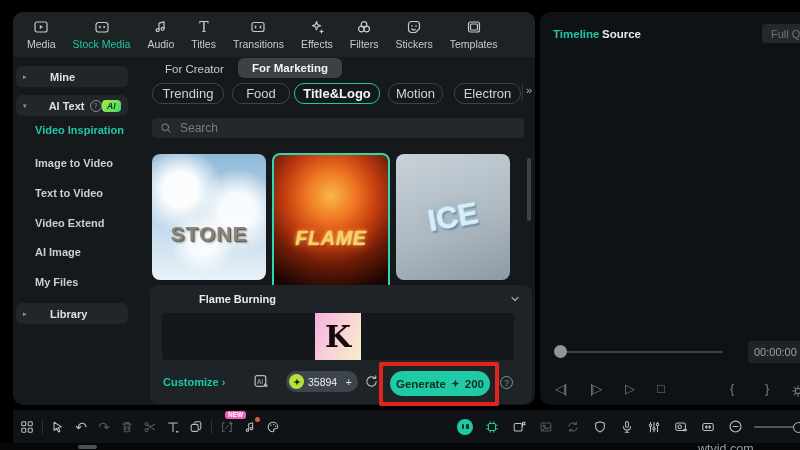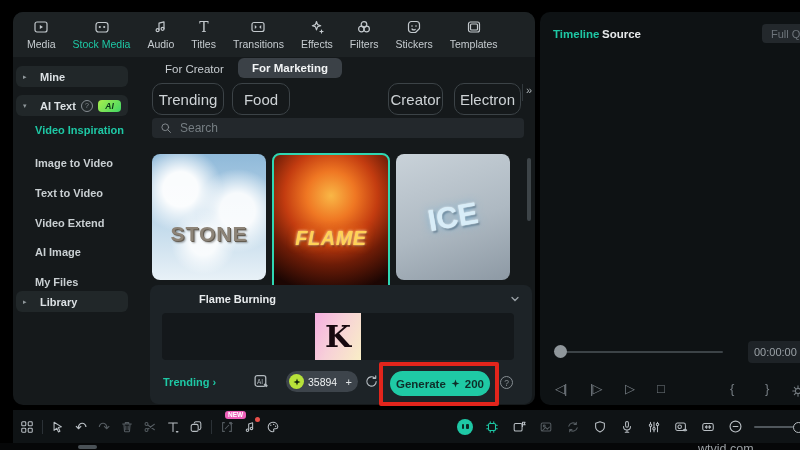--- a/index.html
+++ b/index.html
@@ -17,31 +17,31 @@
   
   .win-left{left:13px;top:12px;width:522px;height:393px;background:#15191b;border-radius:10px;overflow:hidden;}
   .tabbar{position:absolute;left:0;top:0;width:100%;height:45px;background:#1d2224;display:flex;align-items:center;padding-left:14px;gap:17px;box-sizing:border-box;}
   .ttab{display:flex;flex-direction:column;align-items:center;cursor:pointer;color:#c6ccd0;}
   .ttab .tlabel{font-size:10.5px;margin-top:3px;white-space:nowrap;}
   .ttab.active{color:#1ec8a5;}
 
   
   .srow{position:absolute;left:3px;width:112px;height:21px;background:#212729;border-radius:6px;display:flex;align-items:center;padding:0 7px;box-sizing:border-box;cursor:pointer;}
   .srow .arr{font-size:7px;color:#90979b;width:9px;}
-  .srow .slabel{font-size:11px;font-weight:bold;color:#dce1e4;margin-left:8px;white-space:nowrap;}
+  .srow .slabel{font-size:11px;font-weight:bold;color:#dce1e4;margin-left:18px;white-space:nowrap;}
   .helpc{width:10px;height:10px;border:1px solid #868d92;border-radius:50%;font-size:7px;color:#868d92;display:flex;align-items:center;justify-content:center;margin-left:5px;flex:0 0 auto;}
   .aibadge{margin-left:auto;width:23px;height:12px;border-radius:4px;background:linear-gradient(135deg,#a9ef4d,#3fd664);color:#0c3318;font-size:8.5px;font-weight:bold;font-style:italic;display:flex;align-items:center;justify-content:center;}
   .subitem{position:absolute;left:22px;font-size:11px;font-weight:600;color:#c9cfd2;cursor:pointer;white-space:nowrap;}
   .subitem.active{color:#1ec8a5;}
 
   
   .content{position:absolute;left:135px;top:45px;right:0;bottom:0;}
   .aud-tab{position:absolute;font-size:11.5px;color:#c8cdd1;cursor:pointer;}
   .aud-pill{position:absolute;background:#3b4147;border-radius:6px;color:#f2f4f5;font-weight:bold;font-size:11.5px;display:flex;align-items:center;justify-content:center;cursor:pointer;}
-  .cat{position:absolute;top:26px;height:32px;border:1px solid #3c4347;border-radius:10px;color:#ced3d6;font-size:15px;display:flex;align-items:center;justify-content:center;box-sizing:border-box;cursor:pointer;overflow:hidden;white-space:nowrap;}
+  .cat{position:absolute;top:26px;height:21px;border:1px solid #3c4347;border-radius:10px;color:#ced3d6;font-size:13px;display:flex;align-items:center;justify-content:center;box-sizing:border-box;cursor:pointer;overflow:hidden;white-space:nowrap;}
   .cat.active{border:1.5px solid #1ec8a5;color:#f4f6f7;font-weight:bold;}
   .searchbar{position:absolute;left:4px;top:61px;width:372px;height:20px;background:#23282c;border-radius:4px;display:flex;align-items:center;padding-left:8px;box-sizing:border-box;}
   .searchbar input{background:transparent;border:none;outline:none;color:#cfd4d7;font-size:12px;margin-left:6px;width:300px;font-family:"Liberation Sans",sans-serif;}
   .searchbar input::placeholder{color:#767e83;}
 
   .thumb{position:absolute;border-radius:8px;overflow:hidden;cursor:pointer;display:flex;align-items:center;justify-content:center;}
   .thumb-stone{left:4px;top:97px;width:114px;height:126px;
     background:radial-gradient(circle at 25% 28%,rgba(255,255,255,.95) 0 14%,rgba(255,255,255,0) 34%),
                radial-gradient(circle at 75% 45%,rgba(255,255,255,.9) 0 16%,rgba(255,255,255,0) 38%),
                radial-gradient(circle at 45% 70%,rgba(255,255,255,.85) 0 12%,rgba(255,255,255,0) 30%),
@@ -214,32 +214,33 @@
     <span class="slabel">AI Text</span>
     <span class="helpc">?</span>
     <span class="aibadge">AI</span>
   </div>
   <div class="subitem active" style="top:112px">Video Inspiration</div>
   <div class="subitem" style="top:145px">Image to Video</div>
   <div class="subitem" style="top:175px">Text to Video</div>
   <div class="subitem" style="top:205px">Video Extend</div>
   <div class="subitem" style="top:234px">AI Image</div>
   <div class="subitem" style="top:264px">My Files</div>
-  <div class="srow" style="top:279px">
+  <div class="srow" style="top:291px">
     <span class="arr">▸</span>
     <span class="slabel">Library</span>
   </div>
 
   <div class="content">
     <div class="aud-tab" style="left:17px;top:6px">For Creator</div>
     <div class="aud-pill" style="left:90px;top:1px;width:104px;height:20px">For Marketing</div>
 
     <div class="cat" style="left:4px;width:72px">Trending</div>
     <div class="cat" style="left:84px;width:58px">Food</div>
-    <div class="cat" style="left:240px;width:55px">Creator</div>
+    <div class="cat active" style="left:146px;width:86px">Title&amp;Logo</div>
+    <div class="cat" style="left:240px;width:55px">Motion</div>
     <div class="cat" style="left:306px;width:67px">Electron</div>
     <div class="abs" style="left:374px;top:27px;width:1px;height:17px;background:#31383c"></div>
     <div class="abs" style="left:378px;top:27px;font-size:11px;color:#aab0b4;cursor:pointer">»</div>
 
     <div class="searchbar">
       <span class="ic" style="width:12px;height:12px;color:#8b9296">
           <svg width="12" height="12" viewBox="0 0 16 16">
             <circle cx="7" cy="7" r="4.5"></circle>
             <path d="M10.5 10.5 L14 14"></path>
           </svg>
@@ -263,21 +264,21 @@
       <div class="d-chev">
           <svg width="10" height="10" viewBox="0 0 10 10">
             <path d="M2 3.5 L5 6.5 L8 3.5" fill="none" stroke="#9aa1a6" stroke-width="1.3" stroke-linecap="round"></path>
           </svg>
         </div>
       <div class="d-preview">
         <div class="d-swatch">
           <span class="d-letter">K</span>
         </div>
       </div>
-      <div class="customize">Trending ›</div>
+      <div class="customize">Customize ›</div>
       <div class="aibtn ic">
           <svg width="17" height="17" viewBox="0 0 16 16">
             <rect x="2" y="2.5" width="10" height="10" rx="2"></rect>
             <text x="6.6" y="10" text-anchor="middle" font-size="6" font-family="Liberation Sans,sans-serif" fill="currentColor" stroke="none">AI</text>
             <path d="M11.5 9.5 l2.5 2.5 -1.5 1.5 -2.5 -2.5 Z" fill="currentColor" stroke="none"></path>
           </svg>
         </div>
       <div class="tokenpill">
         <span class="tokcircle">
             <svg width="8" height="8" viewBox="0 0 16 16">

